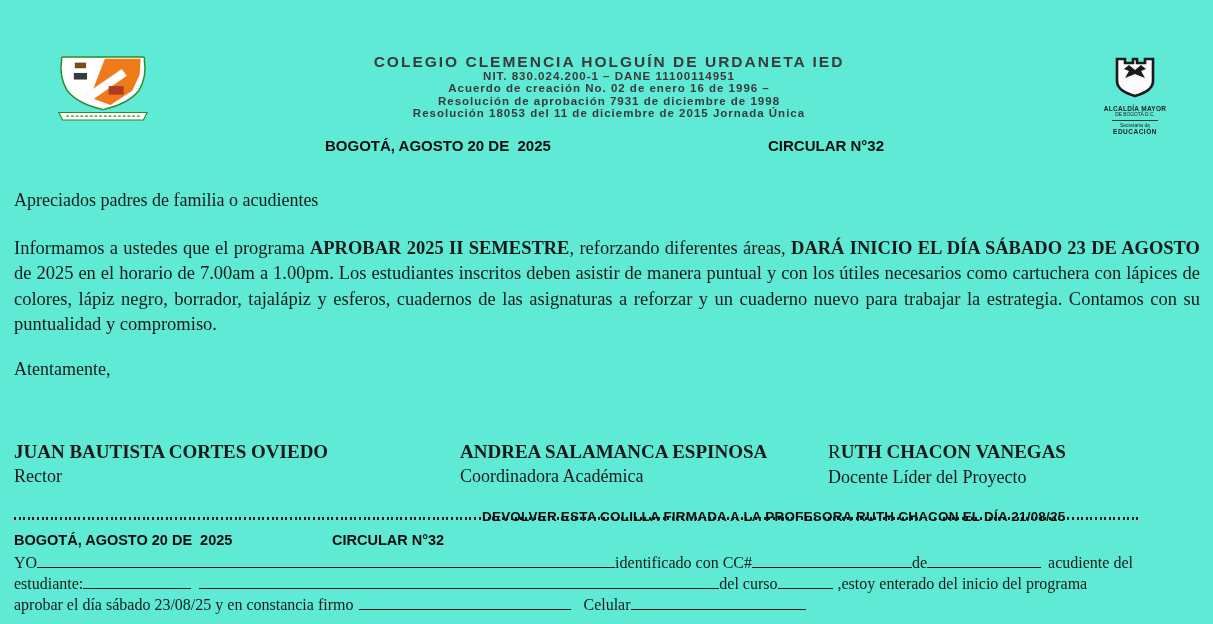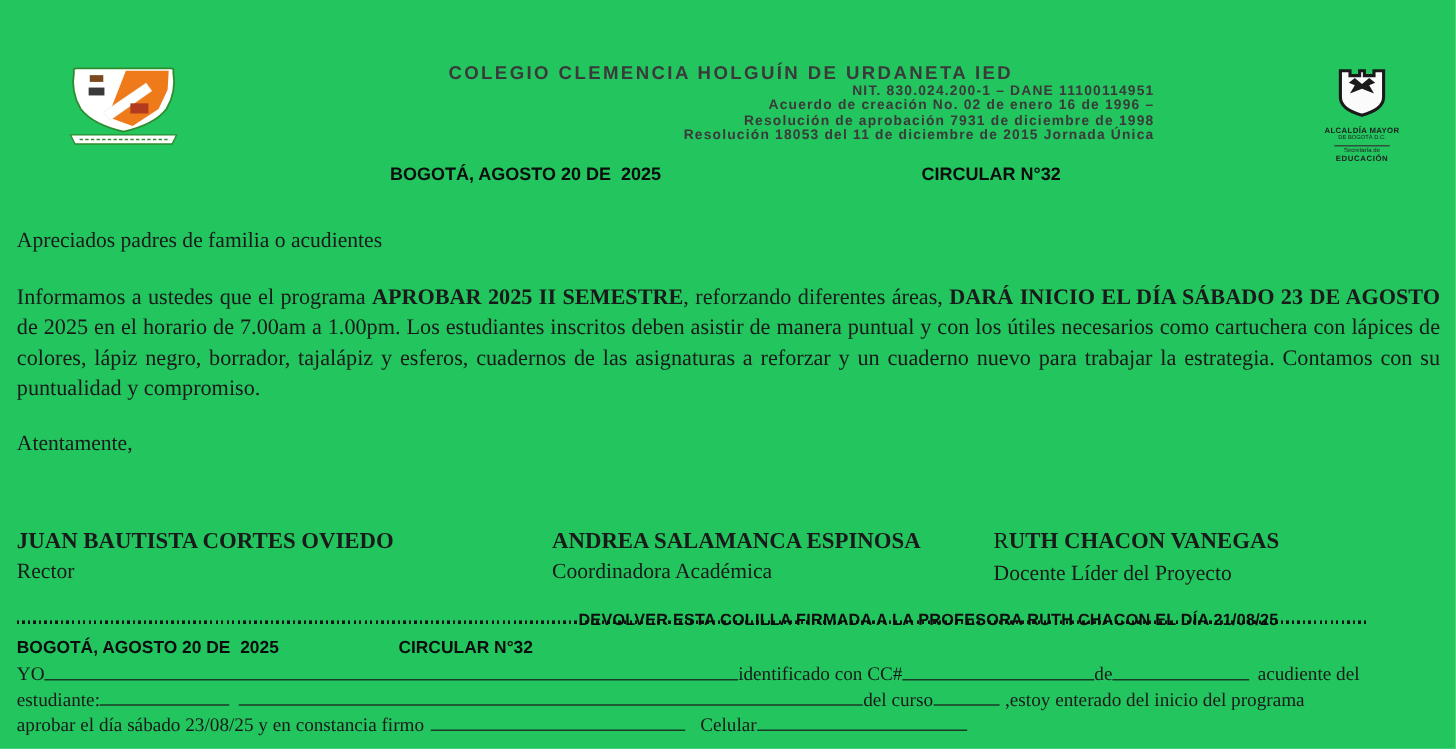--- a/index.html
+++ b/index.html
@@ -1,34 +1,34 @@
 <!DOCTYPE html>
 <html><head>
 <meta charset="utf-8">
 <style>
   html,body{margin:0;padding:0;}
   body{background:#fff;}
   .page{
     position:relative;
     width:1213px;height:624px;
-    background:#22c55e;
+    background:#5eead4;
     font-family:"Liberation Serif", serif;
     color:#1a1a1a;
     overflow:hidden;
   }
   
   .crest-left{position:absolute;left:56px;top:50px;}
   .head-text{
     position:absolute;left:256px;top:53px;width:706px;
     text-align:center;
     font-family:"Liberation Sans", sans-serif;
     font-weight:700;color:#3a3a3a;
   }
   .ht1{font-size:15.5px;letter-spacing:2px;line-height:17px;}
-  .ht-small{font-size:11.5px;letter-spacing:1px;line-height:12.3px;text-align:right;}
+  .ht-small{font-size:11.5px;letter-spacing:1px;line-height:12.3px;}
   .crest-right{
     position:absolute;left:1096px;top:55px;width:78px;
     text-align:center;
     font-family:"Liberation Sans", sans-serif;color:#222;
   }
   .alc-l1{font-size:6.5px;font-weight:700;letter-spacing:.3px;line-height:7px;}
   .alc-l2{font-size:4.8px;line-height:5.5px;}
   .alc-sep{border-top:1px solid #333;width:46px;margin:2px auto 1px auto;}
   .alc-l3{font-size:5px;line-height:6px;}
   .alc-l4{font-size:6.5px;font-weight:700;letter-spacing:.5px;line-height:7px;}

